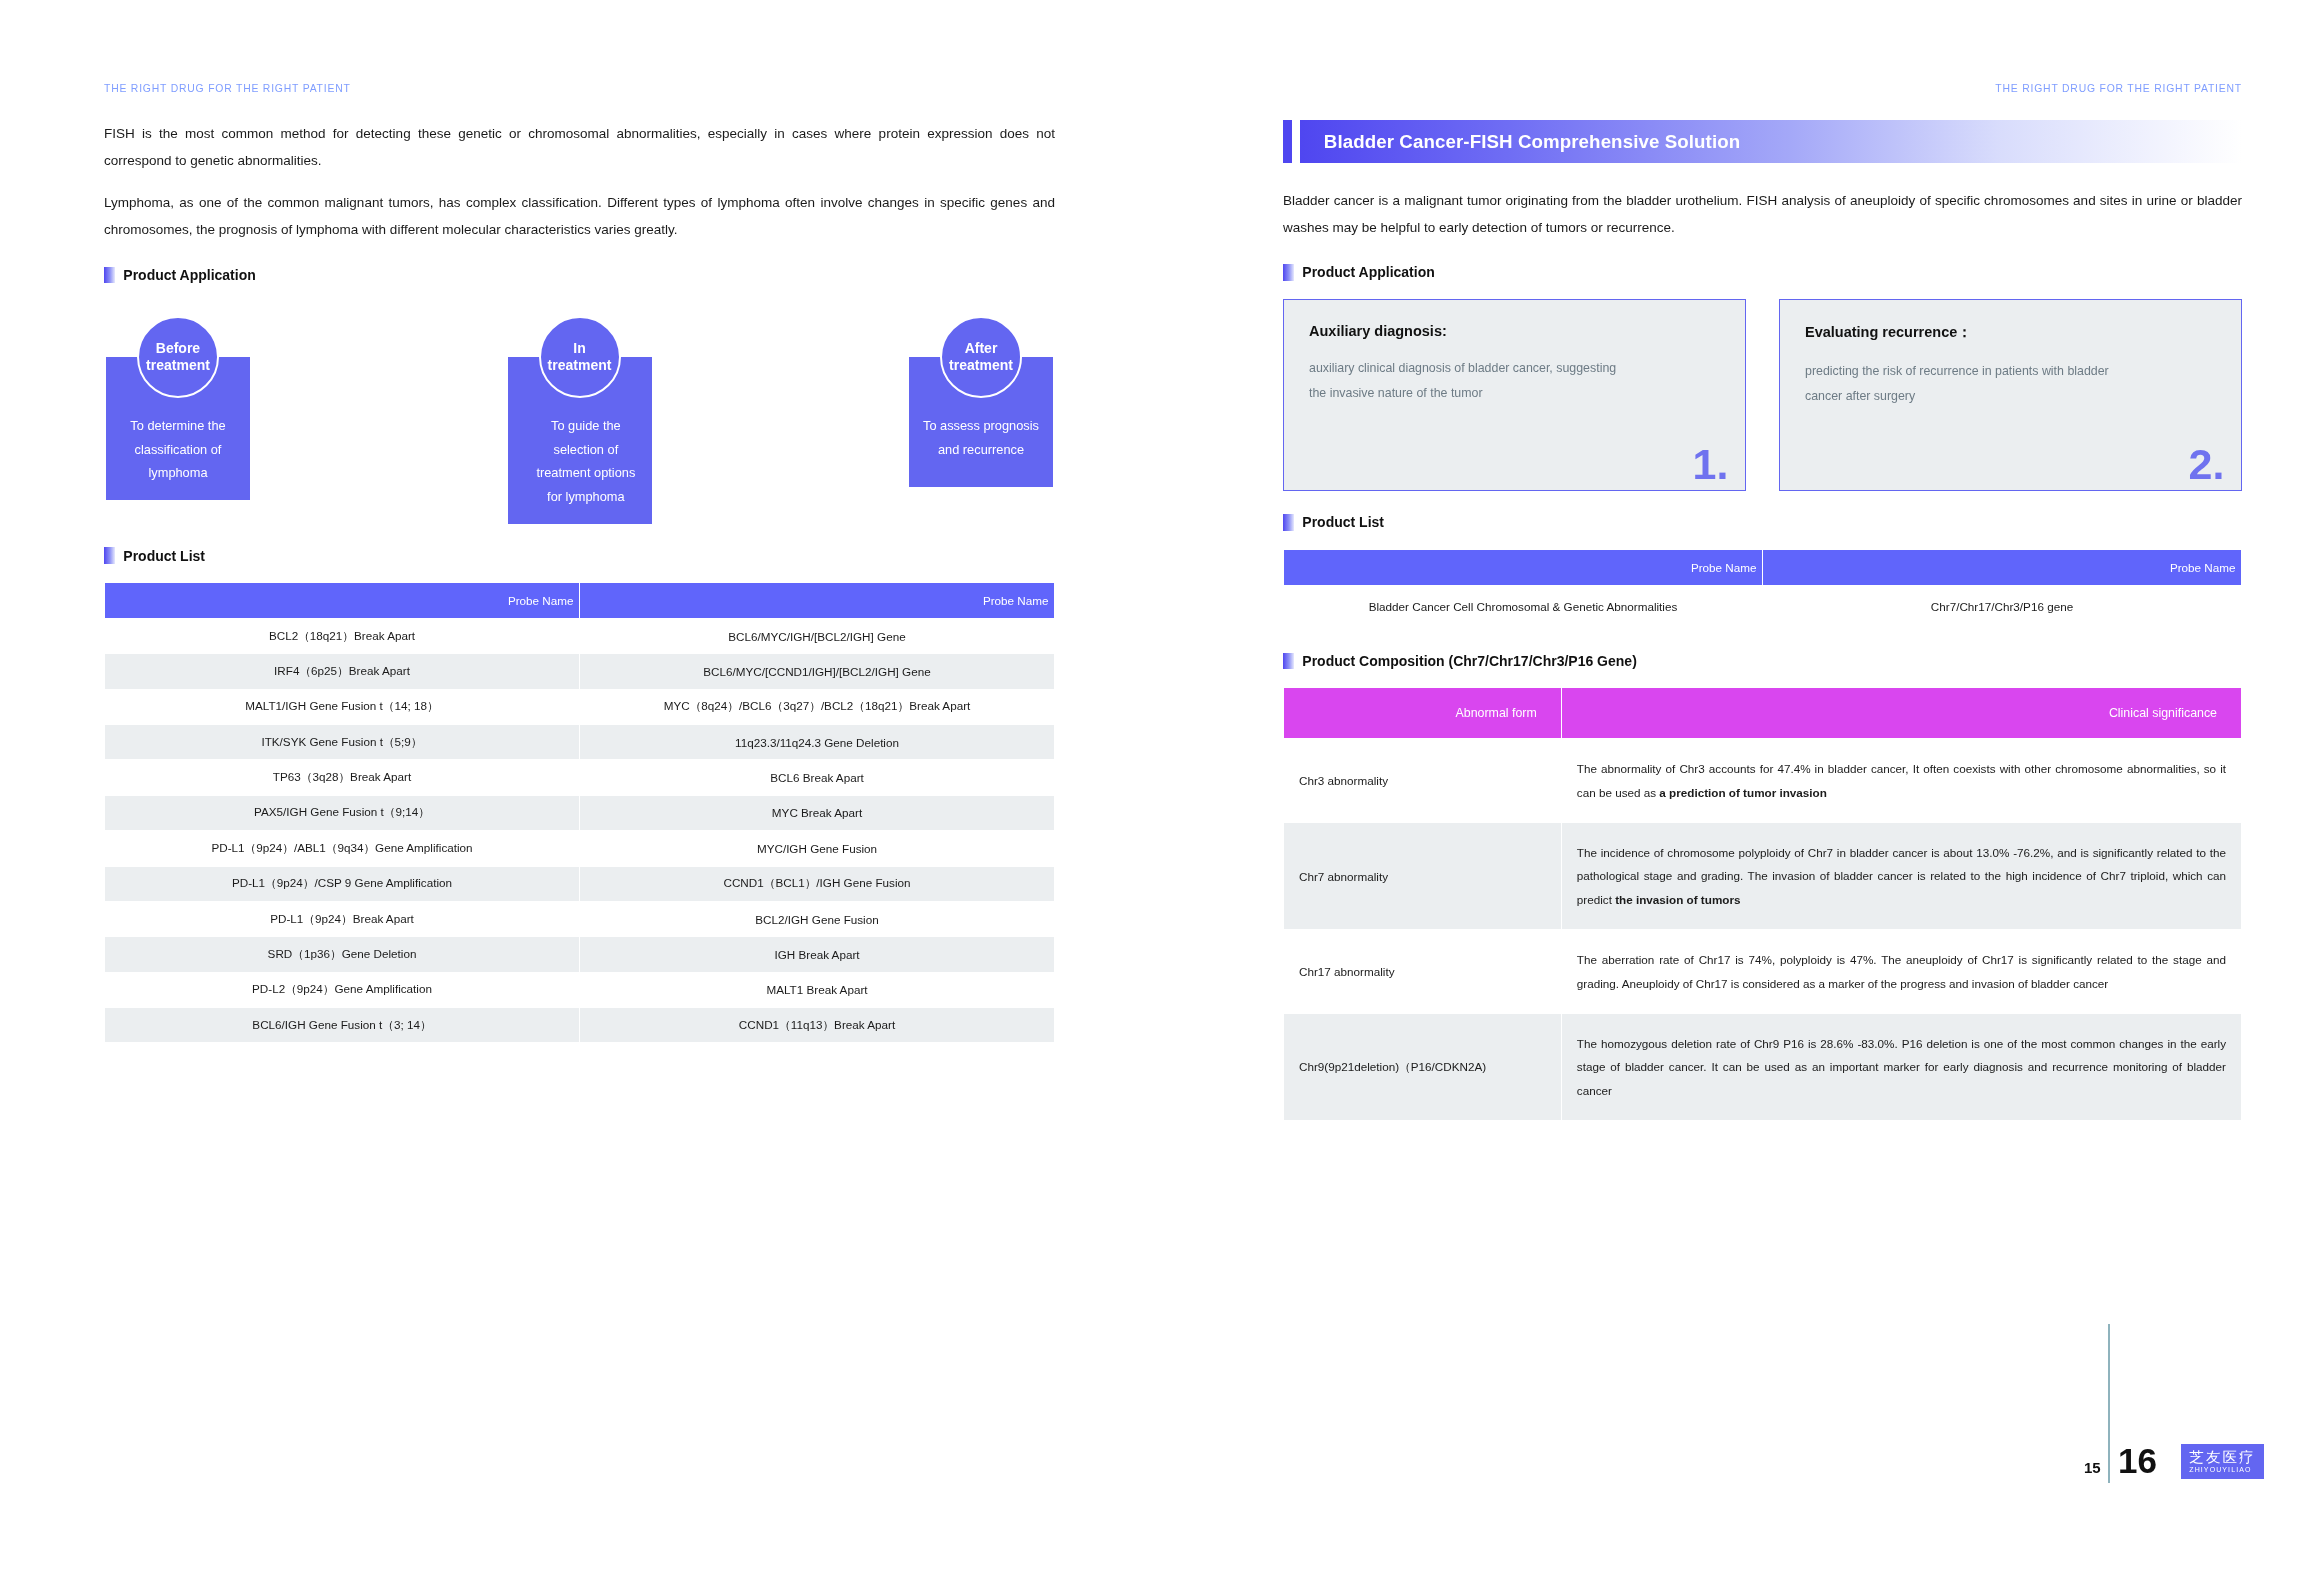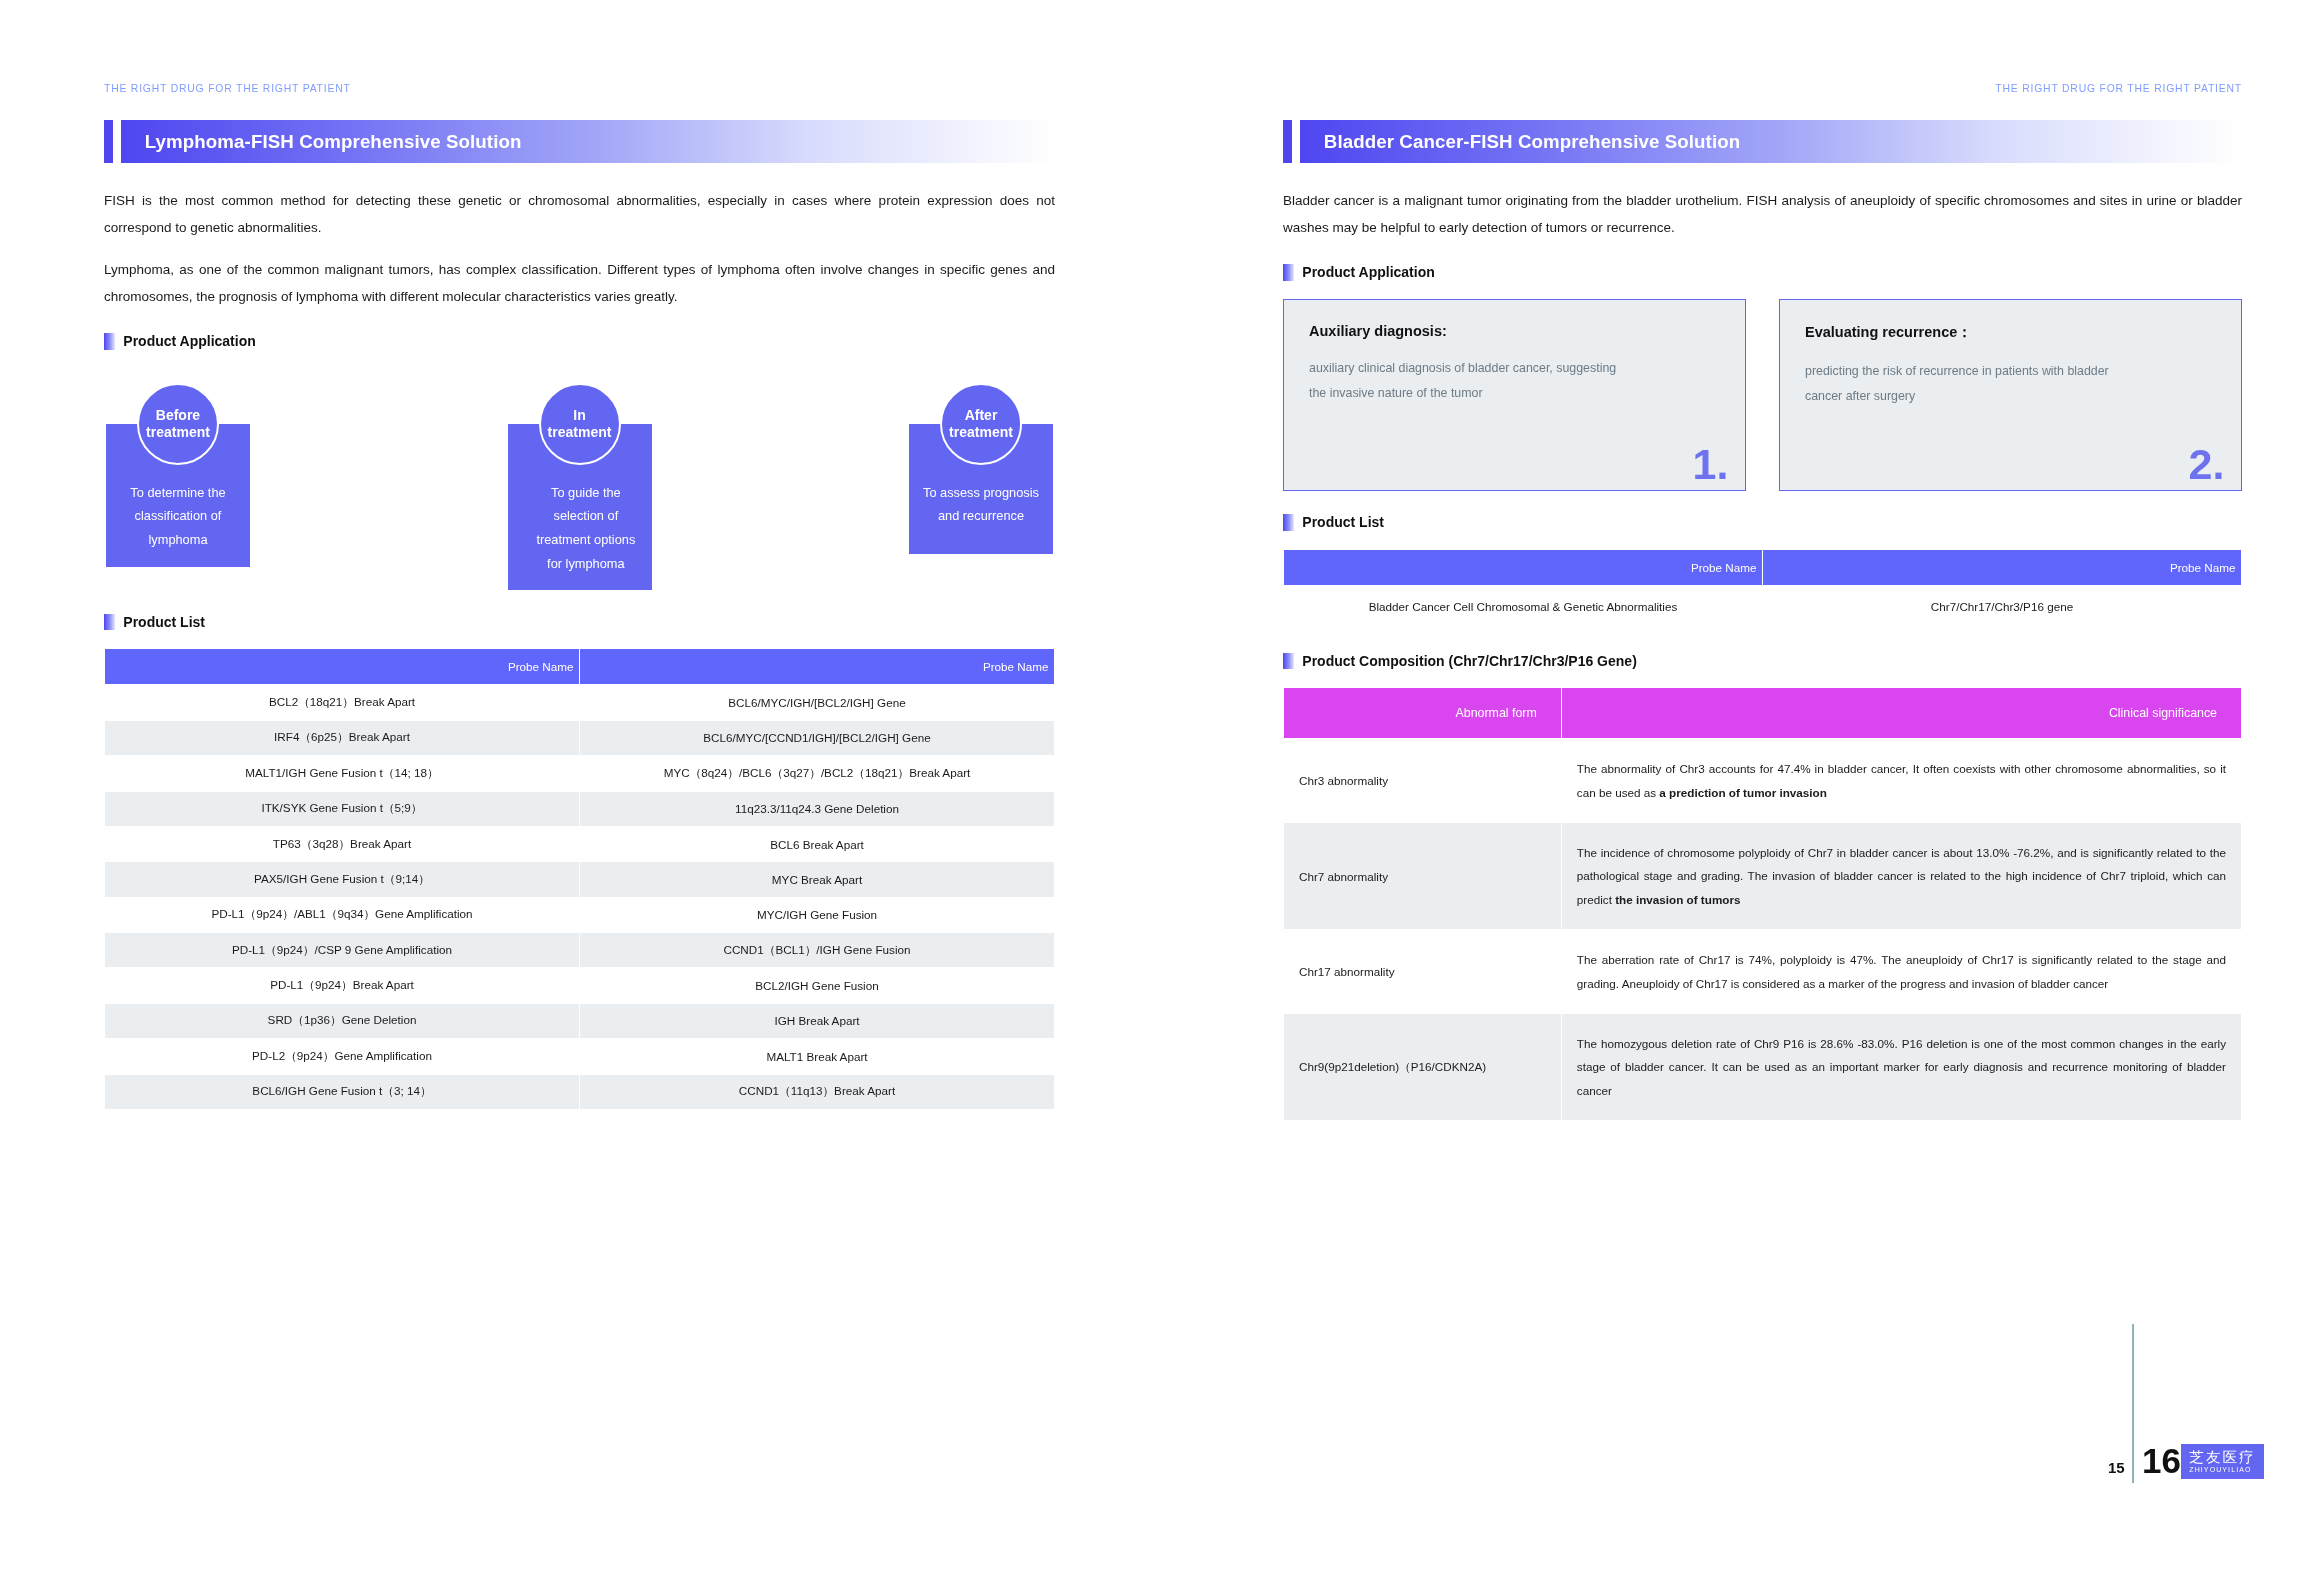--- a/index.html
+++ b/index.html
@@ -266,20 +266,21 @@
     color: #111111;
     line-height: 0.95;
     margin-bottom: 5.5px;
   }
   .logo {
     background: #6366f1;
     padding: 5.5px 8.3px 6.2px 8.3px;
     display: flex;
     flex-direction: column;
     align-items: flex-start;
+    margin-left: 24px;
   }
   .logo-cn {
     color: #ffffff;
     font-size: 14.5px;
     letter-spacing: 2.1px;
     line-height: 1.1;
   }
   .logo-en {
     color: #ffffff;
     font-size: 7px;
@@ -288,27 +289,20 @@
 </style>
 </head>
 <body>
 
 <div class="spread">
 
   <div class="page page-left">
 
     <div class="running-header">THE RIGHT DRUG FOR THE RIGHT PATIENT</div>
 
-    <div class="banner">
-      <div class="banner-tick"></div>
-      <div class="banner-gap"></div>
-      <div class="banner-bar">
-        <span class="banner-title">Lymphoma-FISH Comprehensive Solution</span>
-      </div>
-    </div>
 
     <p class="para">FISH is the most common method for detecting these genetic or chromosomal abnormalities, especially in cases where protein expression does not correspond to genetic abnormalities.</p>
     <p class="para">Lymphoma, as one of the common malignant tumors, has complex classification. Different types of lymphoma often involve changes in specific genes and chromosomes, the prognosis of lymphoma with different molecular characteristics varies greatly.</p>
 
     <div class="section-label">
       <span class="section-mark"></span>
       <span class="section-text">Product Application</span>
     </div>
 
     <div class="flow">

